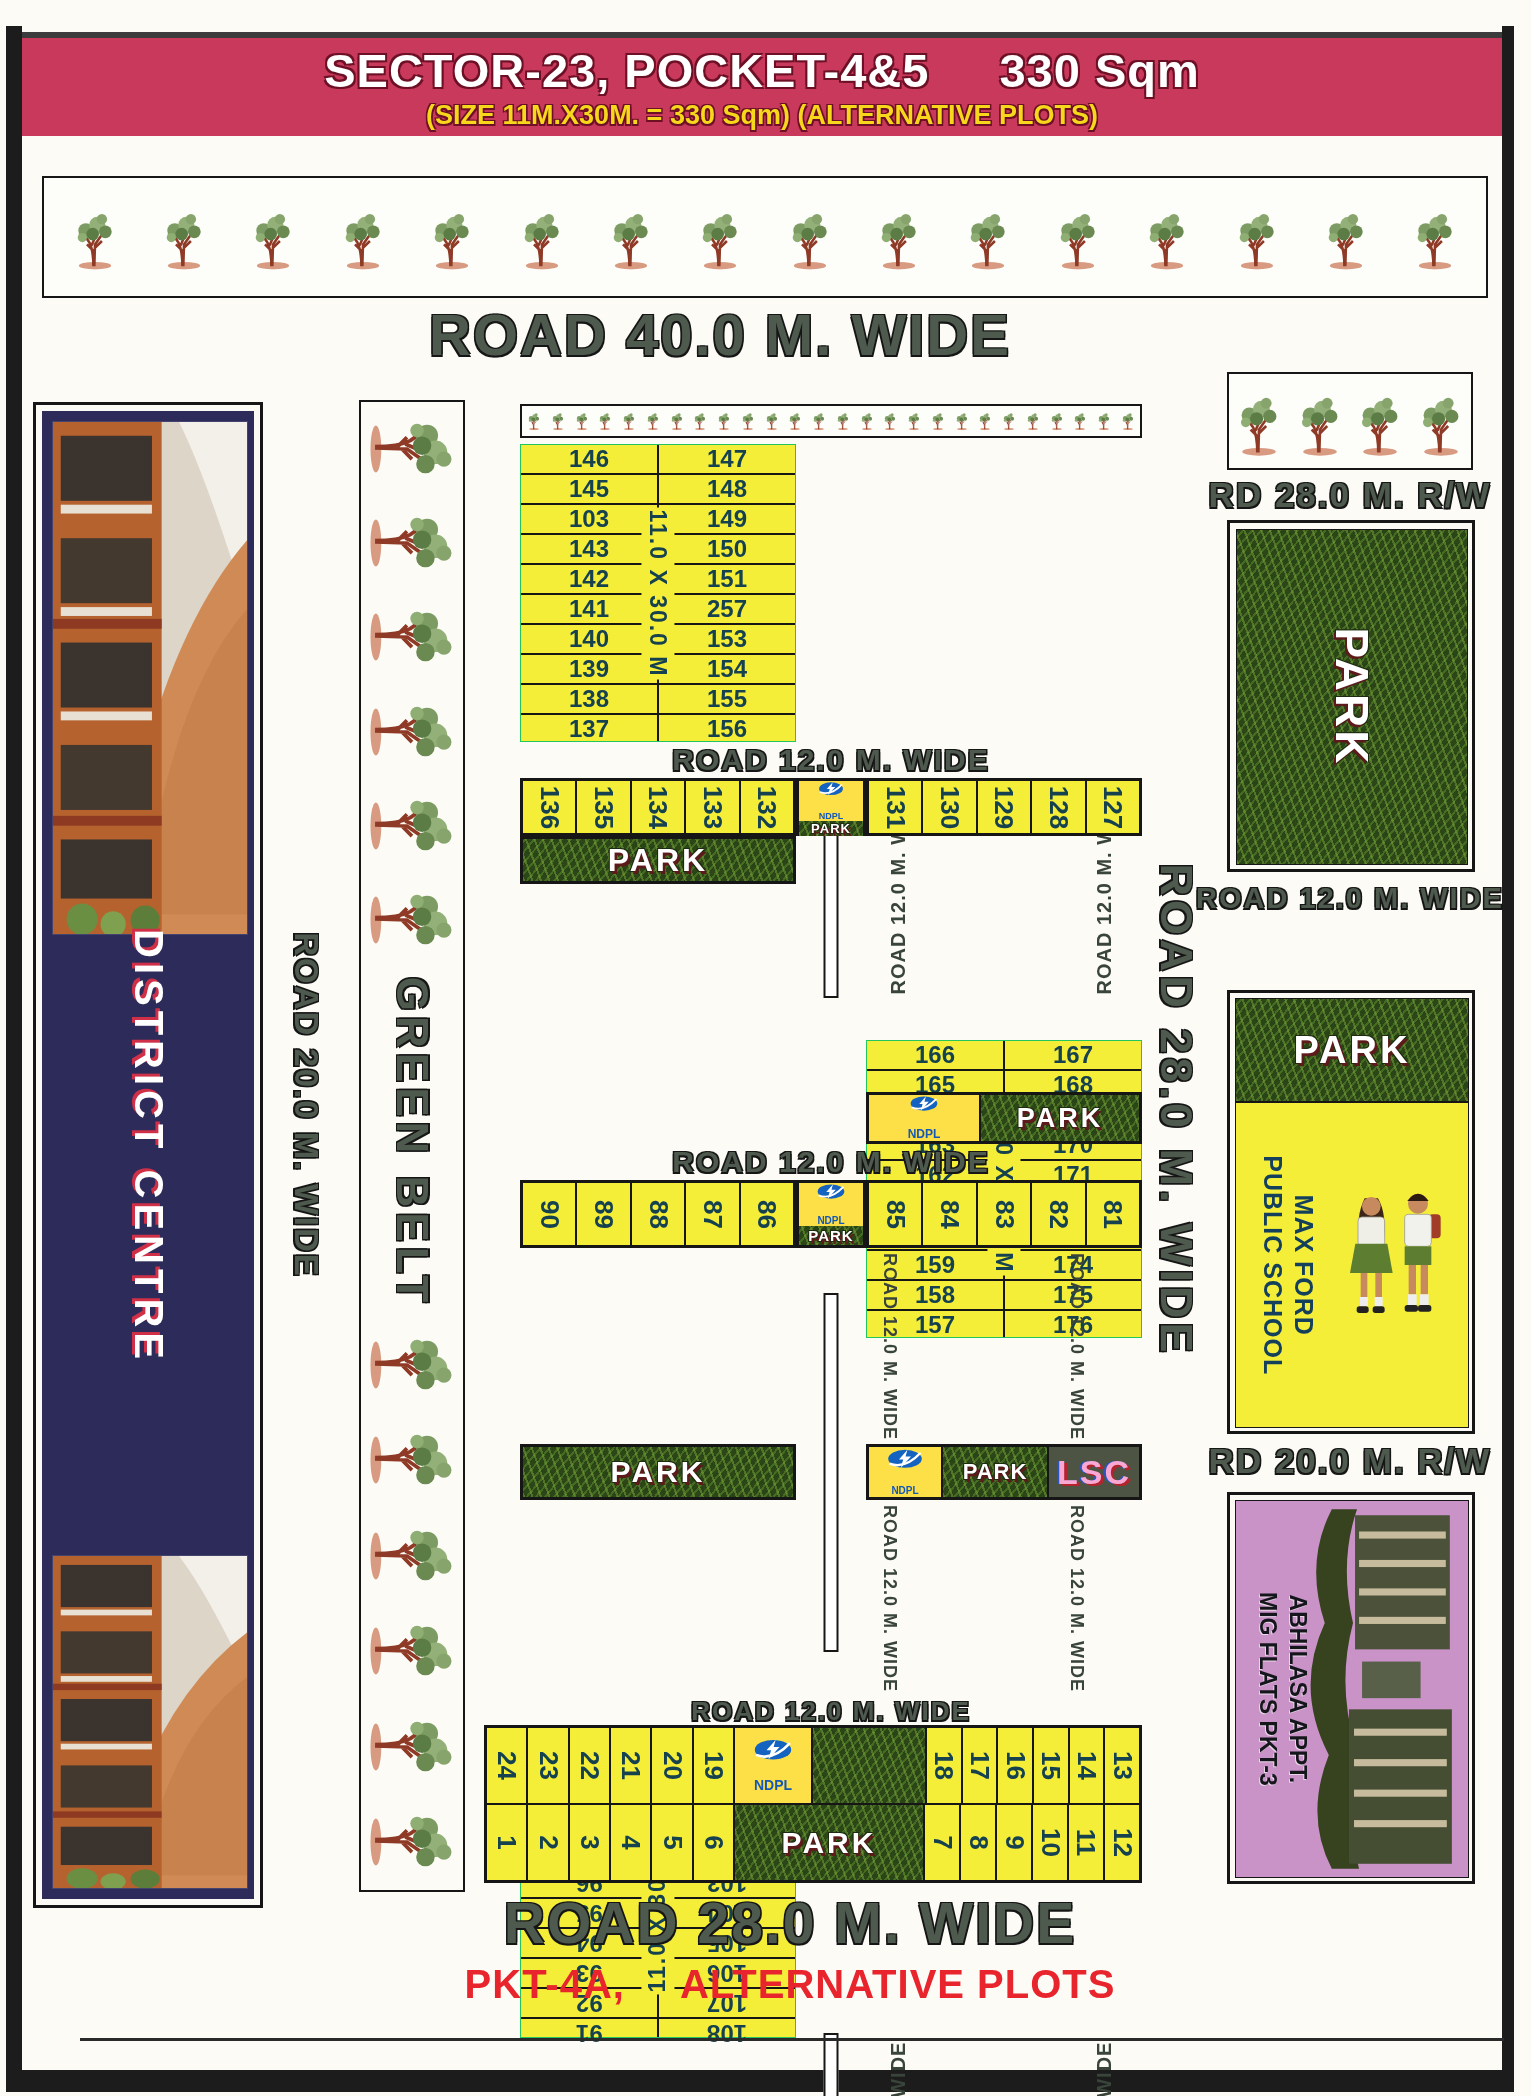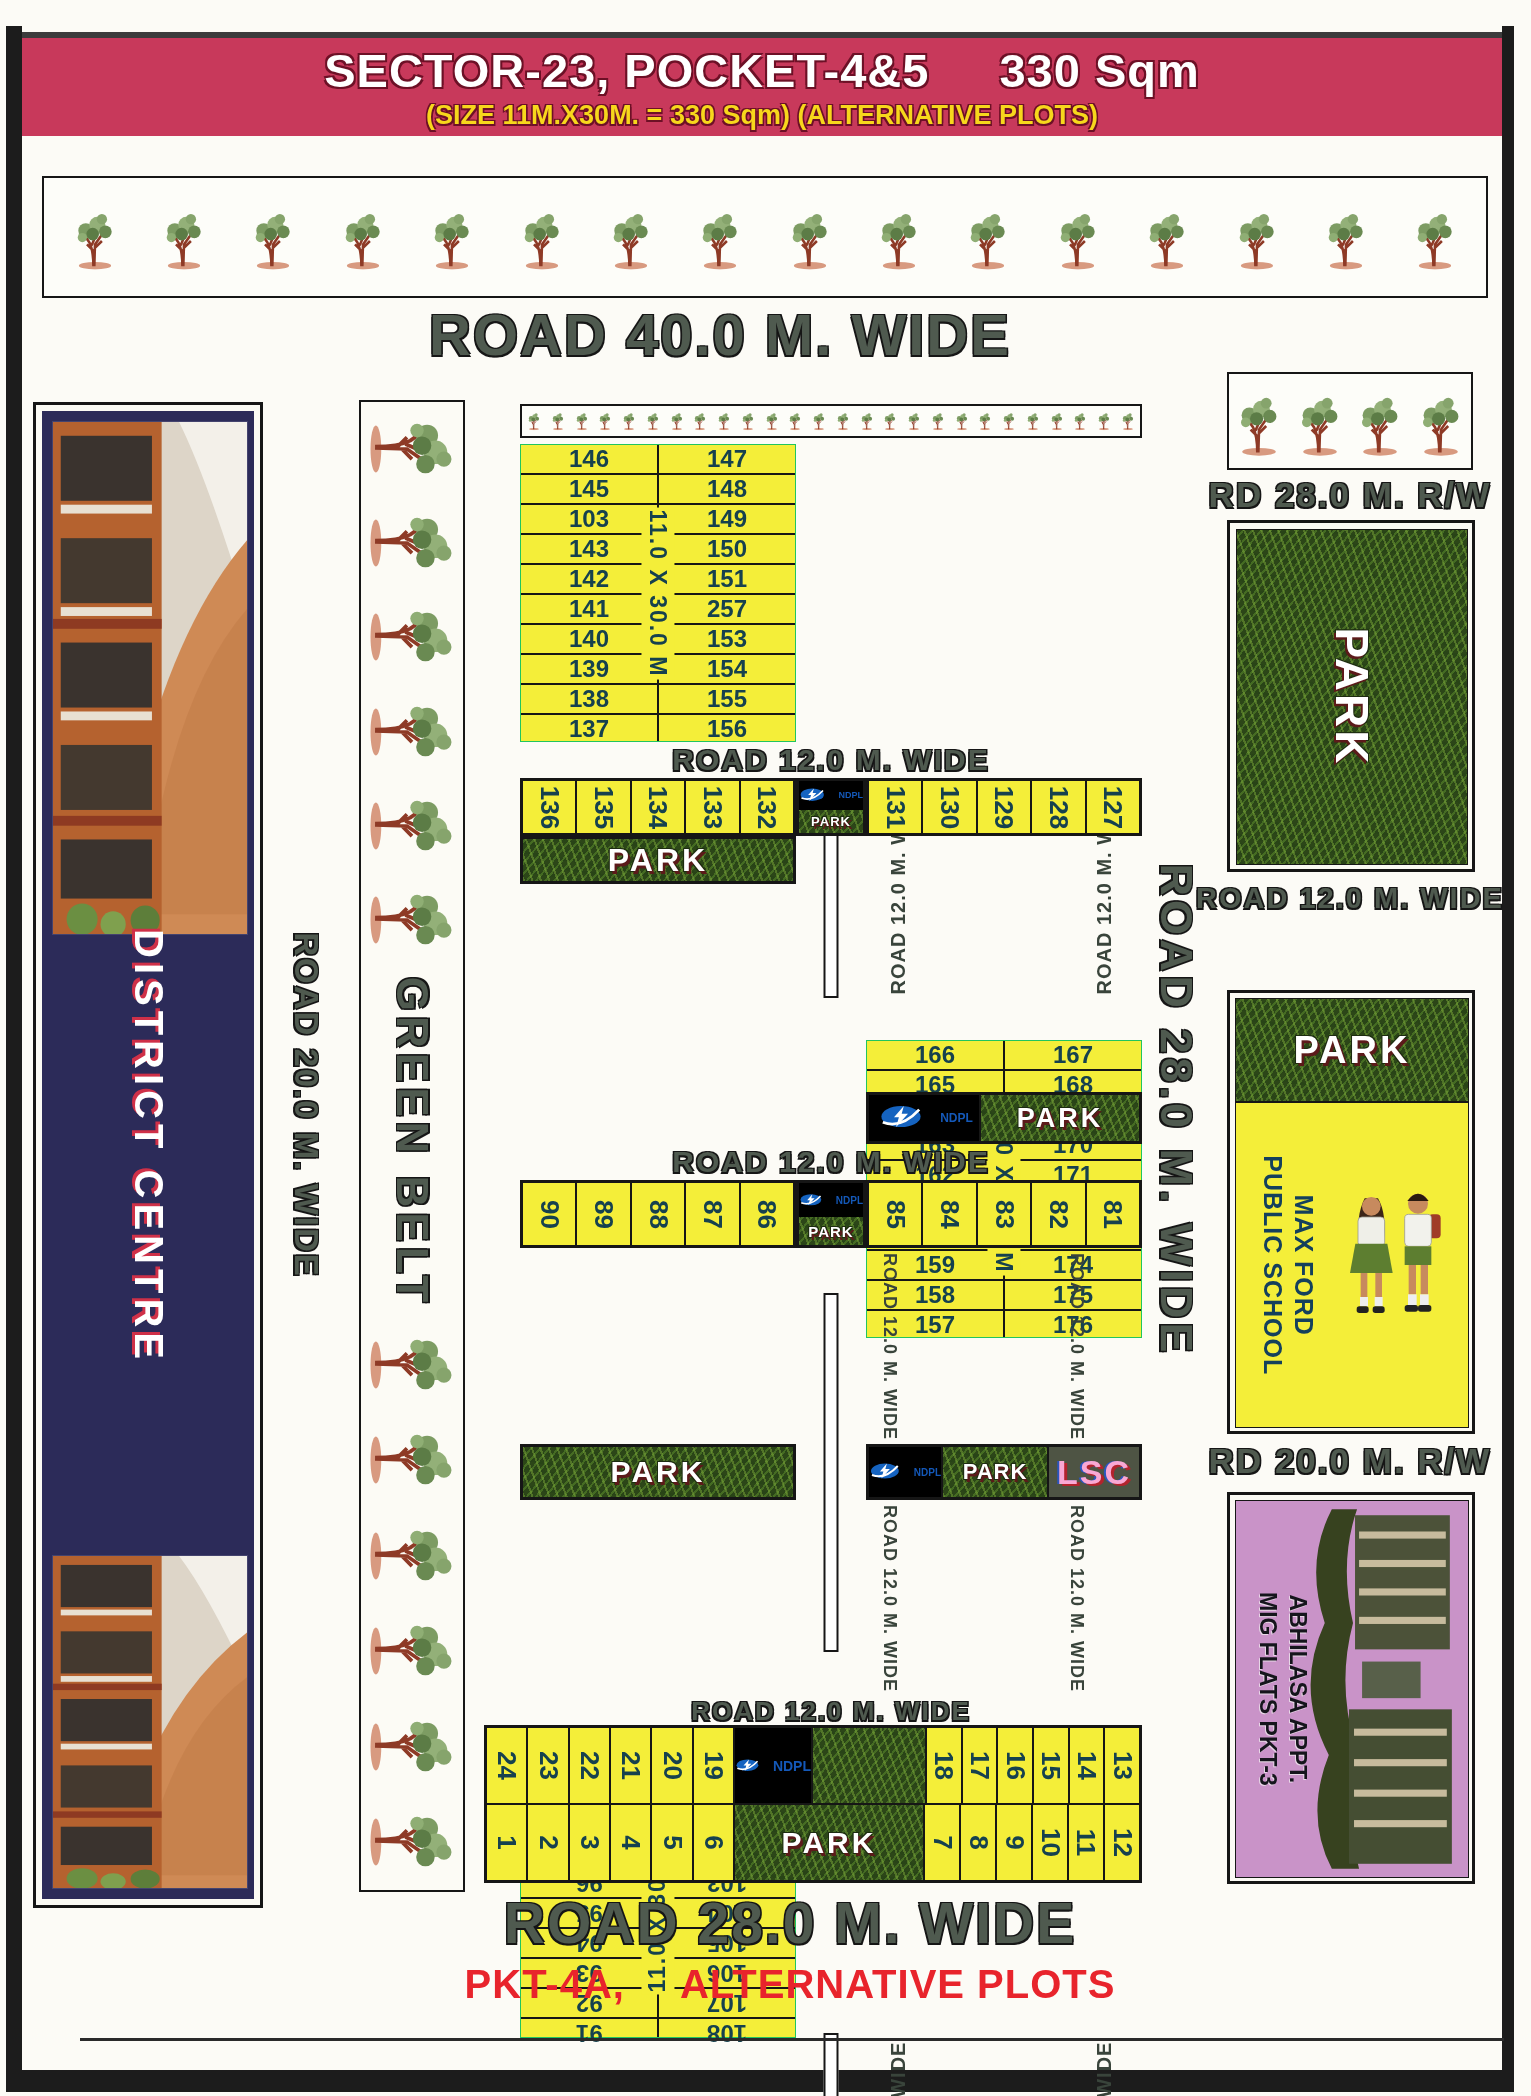--- a/index.html
+++ b/index.html
@@ -105,21 +105,21 @@
   .cpair .half span{font-weight:bold;font-size:18px;color:#39443b;letter-spacing:1px;}
 
   
   .grass{background-color:#2c4618;background-image:
     repeating-linear-gradient(70deg,rgba(130,175,60,.45) 0 2px,transparent 2px 8px),
     repeating-linear-gradient(-50deg,rgba(95,145,45,.5) 0 2px,transparent 2px 7px),
     repeating-linear-gradient(10deg,rgba(38,66,22,.6) 0 3px,transparent 3px 9px);}
   .park-label{color:#fff;font-weight:bold;letter-spacing:3px;
     text-shadow:2.5px 2.5px 0 #5c1a1a,-1px -1px 0 #1d2c10,1px -1px 0 #1d2c10,-1px 1px 0 #1d2c10,1px 1px 0 #1d2c10;}
 
-  .ndpl{background:#000000;display:flex;align-items:center;justify-content:center;gap:13px;}
+  .ndpl{background:#fde047;display:flex;flex-direction:column;align-items:center;justify-content:center;gap:13px;}
   .ndpl span{color:#1458b8;font-weight:bold;}
 
   .topmid{border:3px solid #161616;display:flex;flex-direction:column;}
   .topmid .ndpl{flex:0 0 55%;}
   .topmid .grass{flex:1;display:flex;align-items:center;justify-content:center;}
 
   #tm-b .ndpl svg{width:30px;height:17px;} #tm-b .ndpl span{font-size:9px;} #tm-b .park-label{font-size:13px;letter-spacing:1px;}
   #tm-c .ndpl svg{width:34px;height:19px;} #tm-c .ndpl span{font-size:10px;} #tm-c .park-label{font-size:15px;letter-spacing:1px;}
 
   #pk-b-banner .park-label{font-size:32px;} #pk-c-left .park-label{font-size:30px;}

